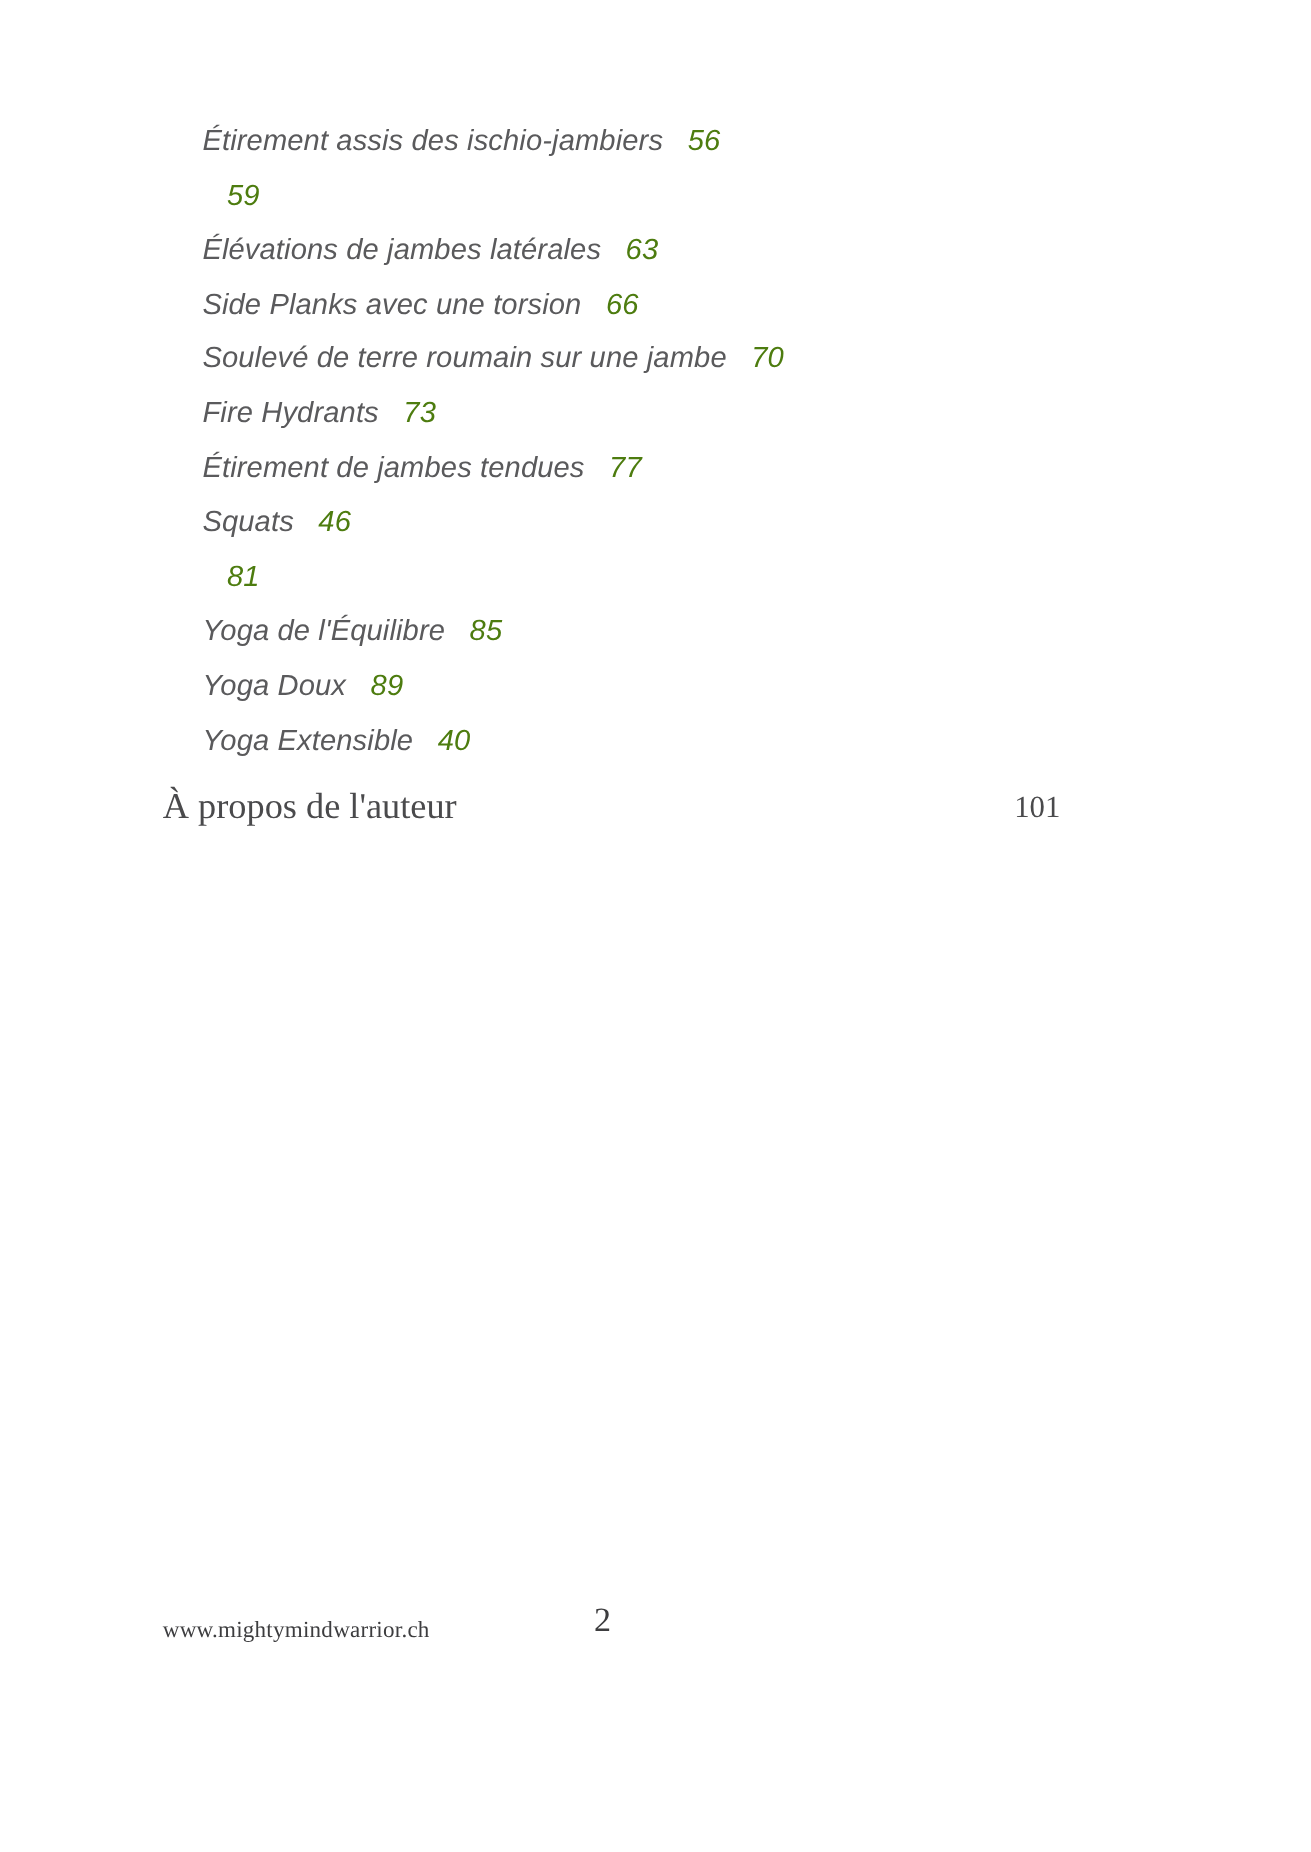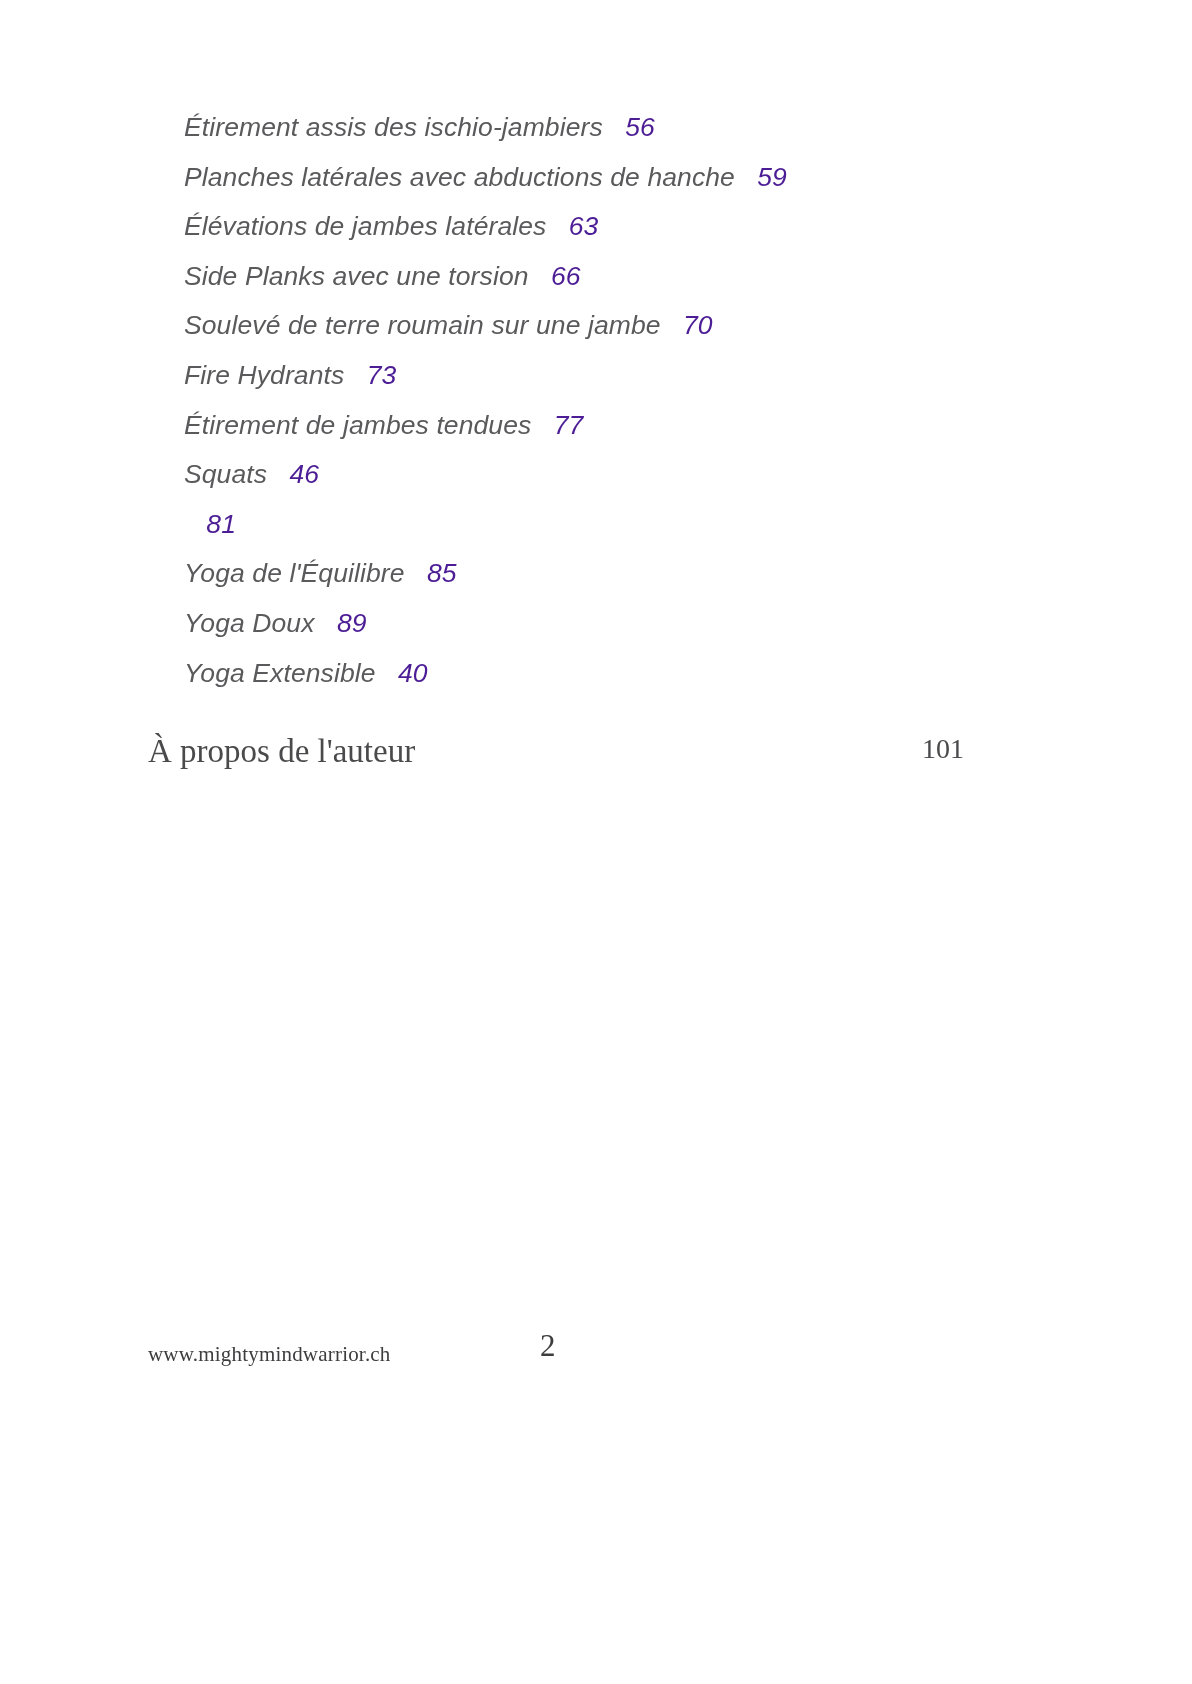--- a/index.html
+++ b/index.html
@@ -47,36 +47,35 @@
     color: #5a5a5c;
     white-space: nowrap;
   }
 
   .toc-page {
     font-family: "Liberation Sans", sans-serif;
     font-style: italic;
     font-weight: 400;
     font-size: 26.5px;
     letter-spacing: 0.1px;
-    color: #4c1d95;
+    color: #4d7c0f;
     text-align: right;
     min-width: 52px;
     white-space: nowrap;
   }
 
   
   .chapter-row {
     position: absolute;
     left: 148px;
     top: 716px;
     width: 816px;
     display: flex;
-    align-items: flex-start;
+    align-items: center;
     justify-content: space-between;
-    margin-top: 17px;
   }
 
   .chapter-title {
     font-family: "Liberation Serif", serif;
     font-style: normal;
     font-weight: 400;
     font-size: 33px;
     color: #4a4a4c;
     white-space: nowrap;
   }
@@ -88,21 +87,21 @@
     font-size: 28px;
     color: #4a4a4c;
     text-align: right;
     white-space: nowrap;
   }
 
   
   .footer {
     position: absolute;
     left: 0;
-    top: 1328px;
+    top: 1455px;
     width: 1192px;
     height: 60px;
     text-align: right;
   }
 
   .footer-site {
     position: absolute;
     left: 148px;
     top: 14px;
     font-family: "Liberation Serif", serif;
@@ -128,21 +127,20 @@
 <div class="page">
 
   <div class="toc">
 
     <div class="toc-row">
       <span class="toc-title">Étirement assis des ischio-jambiers</span>
       <span class="toc-page">56</span>
     </div>
 
     <div class="toc-row">
-      <span class="toc-title">Planches latérales avec abductions de hanche</span>
       <span class="toc-page">59</span>
     </div>
 
     <div class="toc-row">
       <span class="toc-title">Élévations de jambes latérales</span>
       <span class="toc-page">63</span>
     </div>
 
     <div class="toc-row">
       <span class="toc-title">Side Planks avec une torsion</span>

